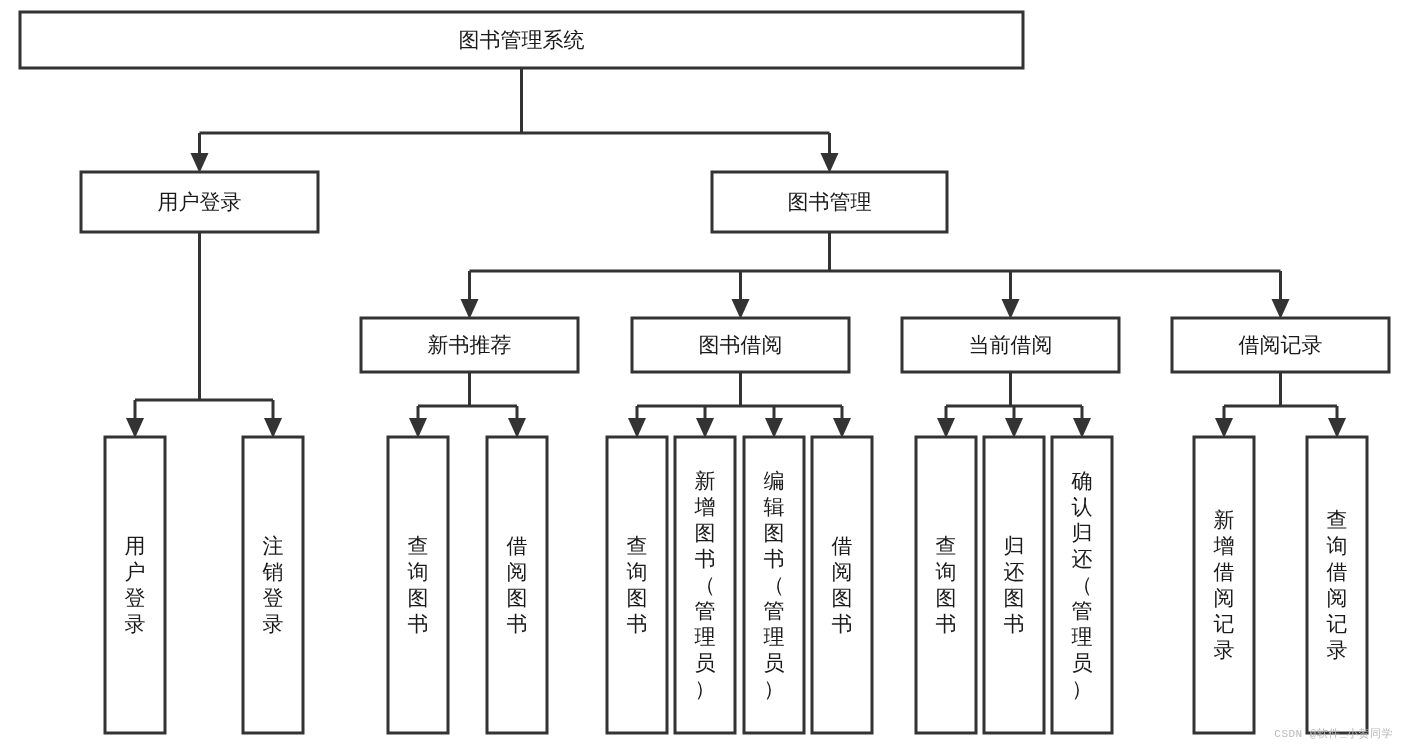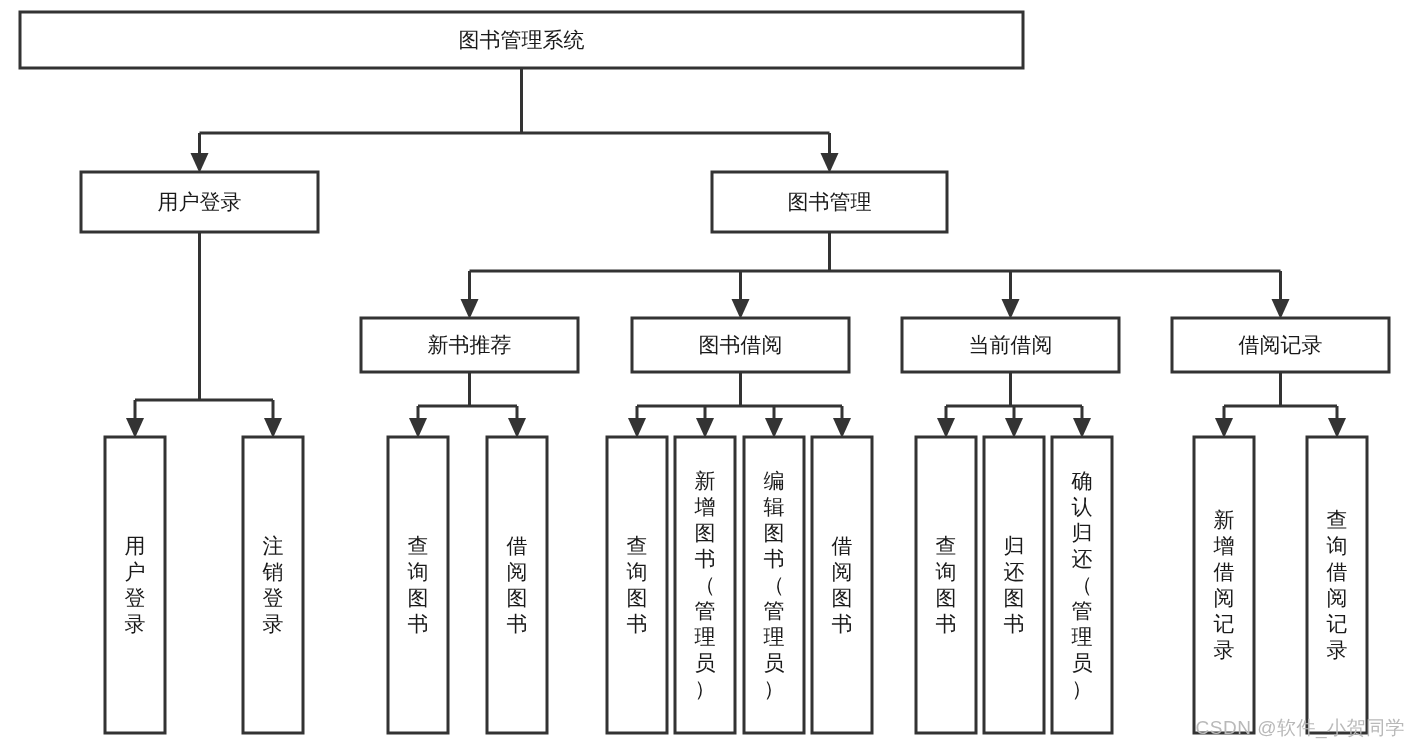--- a/index.html
+++ b/index.html
@@ -51,24 +51,24 @@
     dominant-baseline: middle;
   }
   .node-label-v {
     font-family: "Liberation Sans", "DejaVu Sans", sans-serif;
     font-size: 21px;
     fill: #1a1a1a;
     text-anchor: middle;
   }
   .watermark {
     position: absolute;
-    right: 0;
+    right: 12px;
     bottom: 6px;
-    font-family: Liberation Sans, sans-serif;
-    font-size: 19px;
+    font-family: Liberation Mono, monospace;
+    font-size: 11px;
     color: #b9b9b9;
     letter-spacing: 0.5px;
     white-space: nowrap;
     user-select: none;
   }
 </style>
 </head>
 <body>
 
 <div id="diagram-root">

